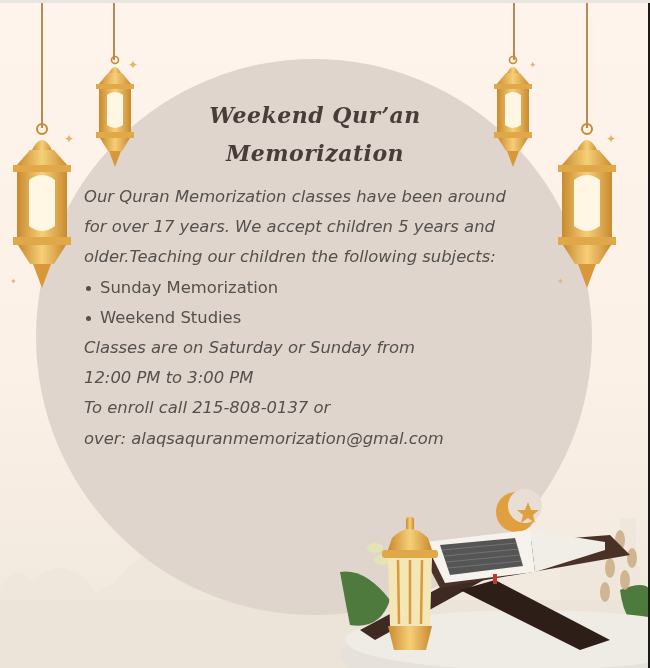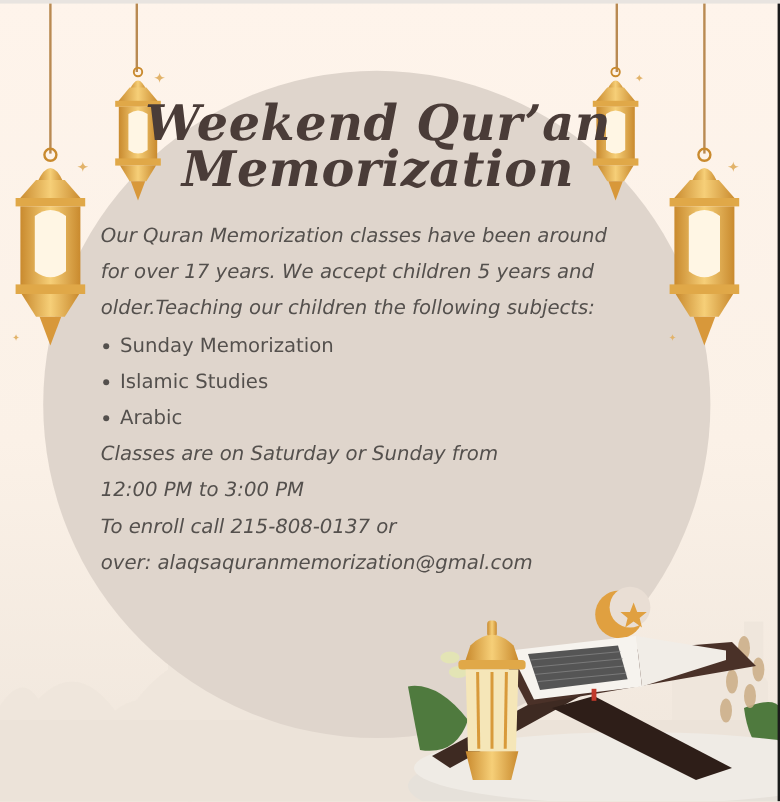--- a/index.html
+++ b/index.html
@@ -3,21 +3,21 @@
 <meta charset="utf-8">
 <style>
   html, body { margin: 0; padding: 0; }
   body { width: 650px; height: 668px; overflow: hidden; background: #fdf3ea; position: relative; font-family: "Liberation Sans", sans-serif; }
   .canvas { position: absolute; left: 0; top: 0; width: 650px; height: 668px; overflow: hidden; background: linear-gradient(180deg, #fef4eb 0%, #fbf1e7 55%, #efe6dc 100%); }
   .top-line { position: absolute; left: 0; top: 0; width: 650px; height: 3px; background: #e8e4e0; }
   .right-border { position: absolute; right: 0; top: 3px; width: 2px; height: 665px; background: #1a1a1a; }
   .skyline { position: absolute; left: 0; bottom: 0; width: 650px; height: 230px; }
   .bottom-floor { position: absolute; left: 0; top: 600px; width: 650px; height: 68px; background: #ece3d9; }
   .circle { position: absolute; left: 36px; top: 59px; width: 556px; height: 556px; border-radius: 50%; background: #dfd5cc; }
-  .title { position: absolute; left: 120px; top: 84px; width: 390px; text-align: center; font-family: "DejaVu Serif", serif; font-weight: bold; font-style: italic; color: #4a3c38; font-size: 41px; line-height: 38px; letter-spacing: 0.5px; }
+  .title { position: absolute; left: 120px; top: 96px; width: 390px; text-align: center; font-family: "DejaVu Serif", serif; font-weight: bold; font-style: italic; color: #4a3c38; font-size: 22px; line-height: 38px; letter-spacing: 0.5px; }
   .body-text { position: absolute; left: 84px; top: 182px; width: 480px; color: #54504d; font-family: "DejaVu Sans", sans-serif; font-size: 16.4px; line-height: 30.2px; }
   .body-text .line { white-space: nowrap; font-style: italic; }
   .body-text ul { margin: 0; padding: 0; list-style: none; }
   .body-text li { padding-left: 16px; position: relative; white-space: nowrap; }
   .body-text li .dot { position: absolute; left: 2px; top: 13px; width: 5px; height: 5px; border-radius: 50%; background: #54504d; }
   .string { position: absolute; width: 2px; background: #b98a52; top: 3px; }
   .lantern { position: absolute; }
   .sparkle { position: absolute; color: #e2b36a; font-size: 12px; line-height: 12px; }
   .scene { position: absolute; left: 320px; top: 480px; width: 330px; height: 188px; }
 </style>
@@ -136,22 +136,21 @@
     <div>Weekend Qur’an</div>
     <div>Memorization</div>
   </div>
 
   <div class="body-text">
     <div class="line">Our Quran Memorization classes have been around</div>
     <div class="line">for over 17 years. We accept children 5 years and</div>
     <div class="line">older.Teaching our children the following subjects:</div>
     <ul>
       <li><span class="dot"></span><span>Sunday Memorization</span></li>
-      <li><span class="dot"></span><span>Islamic Studies</span></li>
-      <li><span class="dot"></span><span>Arabic</span></li>
+      <li><span class="dot"></span><span>Weekend Studies</span></li>
     </ul>
     <div class="line">Classes are on Saturday or Sunday from</div>
     <div class="line">12:00 PM to 3:00 PM</div>
     <div class="line">To enroll call 215-808-0137 or</div>
     <div class="line">over: alaqsaquranmemorization@gmal.com</div>
   </div>
 
   <svg class="scene" viewBox="0 0 330 188">
     <defs>
       <linearGradient id="gs" x1="0" x2="1">

